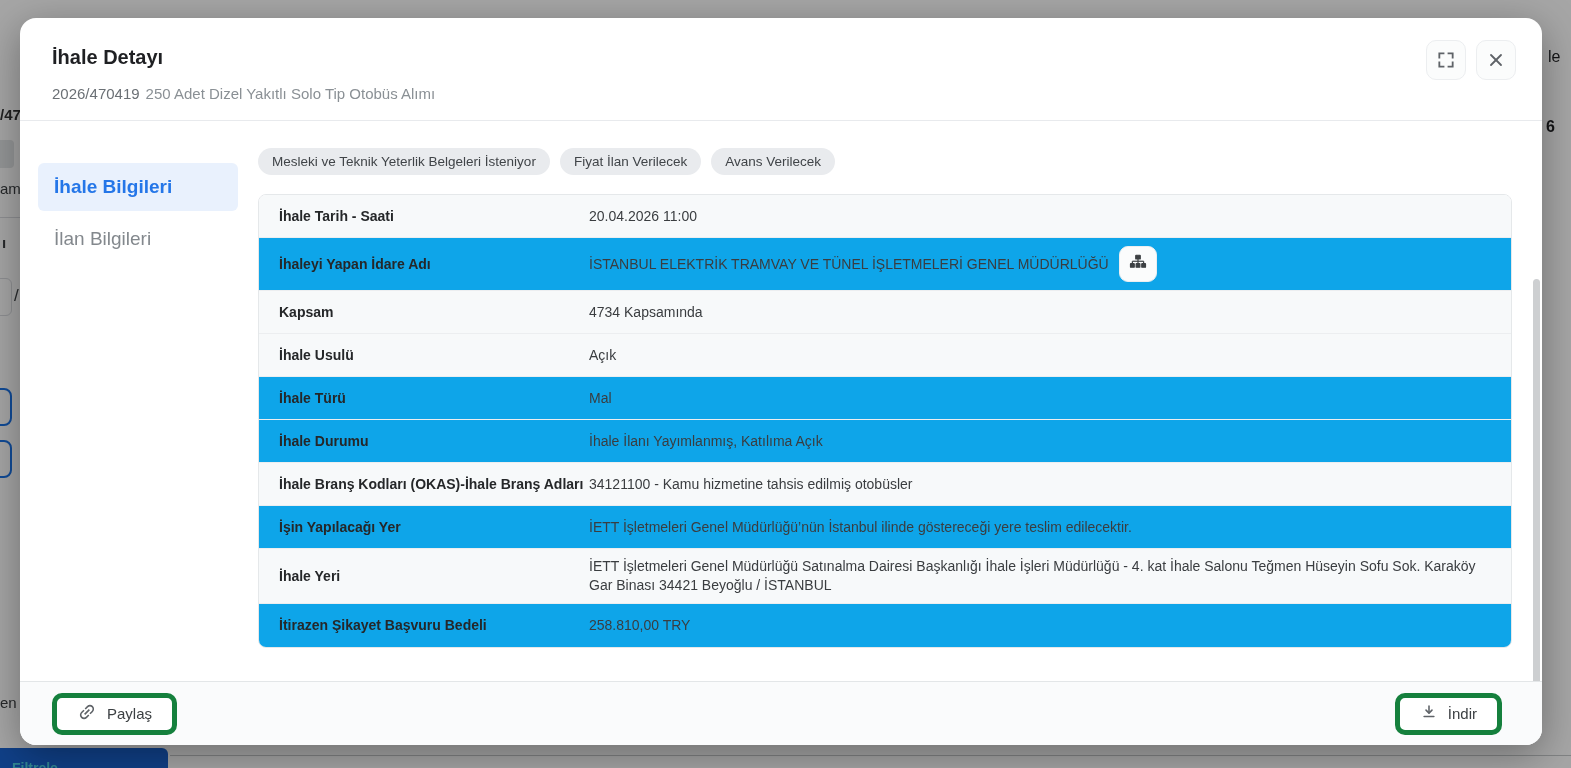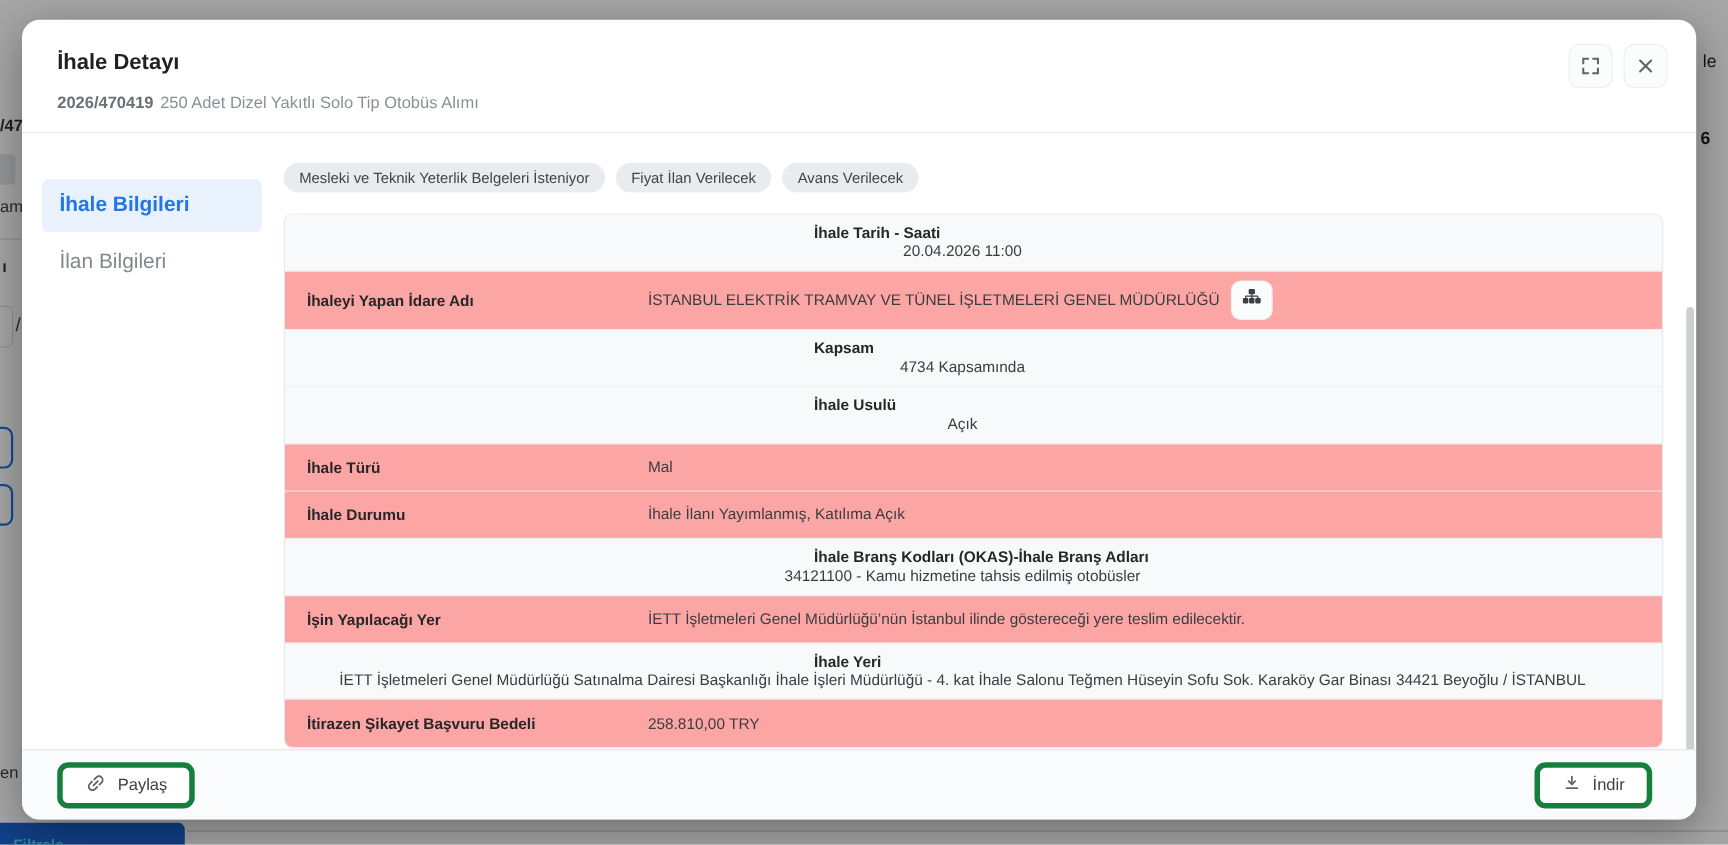--- a/index.html
+++ b/index.html
@@ -42,21 +42,21 @@
     position: absolute; left: 20px; top: 18px; width: 1522px; height: 727px;
     background: #ffffff; border-radius: 16px; z-index: 10;
     box-shadow: 0 10px 40px rgba(0,0,0,0.35);
     overflow: hidden;
   }
 
   
   .modal-header { position: relative; height: 103px; padding: 24px 32px 0 32px; border-bottom: 1px solid #e8eaed; }
   .modal-title { font-size: 20px; font-weight: 700; color: #1f2023; margin-top: 4px; }
   .modal-subtitle { margin-top: 16px; font-size: 15px; color: #8a9095; }
-  .modal-subtitle b { color: #6b7075; font-weight: 700; margin-right: 6px; }
+  .modal-subtitle b { color: #6b7075; font-weight: 400; margin-right: 6px; }
   .header-actions { position: absolute; right: 26px; top: 22px; display: flex; gap: 10px; }
   .icon-btn {
     width: 40px; height: 40px; border-radius: 10px; border: 1px solid #eceef0;
     background: #fbfcfc; display: flex; align-items: center; justify-content: center;
     cursor: pointer;
   }
   .icon-btn svg { display: block; }
 
   
   .modal-content { display: flex; padding: 27px 18px 0 18px; height: 560px; position: relative; }
@@ -73,24 +73,24 @@
     background: #e9ebee; color: #404448; font-size: 13.5px;
     padding: 6px 14px; border-radius: 15px; white-space: nowrap;
   }
 
   .detail-table {
     border: 1px solid #e5e8ea; border-radius: 8px; overflow: hidden;
     margin-right: 12px; background: #fff;
   }
   .trow {
     display: flex; align-items: center; min-height: 43px;
-    padding: 8px 0; border-bottom: 1px solid #eceef0; background: #fca5a5;
+    padding: 8px 0; border-bottom: 1px solid #eceef0; background: #0ea5e9;
   }
   .trow:last-child { border-bottom: none; }
-  .trow.alt { background: #f7f9fa; flex-direction: column; }
+  .trow.alt { background: #f7f9fa; }
   .tlabel {
     width: 330px; flex: none; padding-left: 20px;
     font-size: 14px; font-weight: 700; color: #252729;
   }
   .tvalue {
     flex: 1; padding-right: 20px; font-size: 14px; color: #3a3d40; line-height: 1.35;
     display: flex; align-items: center; gap: 10px;
   }
   .org-btn {
     width: 38px; height: 36px; flex: none; border-radius: 9px;

